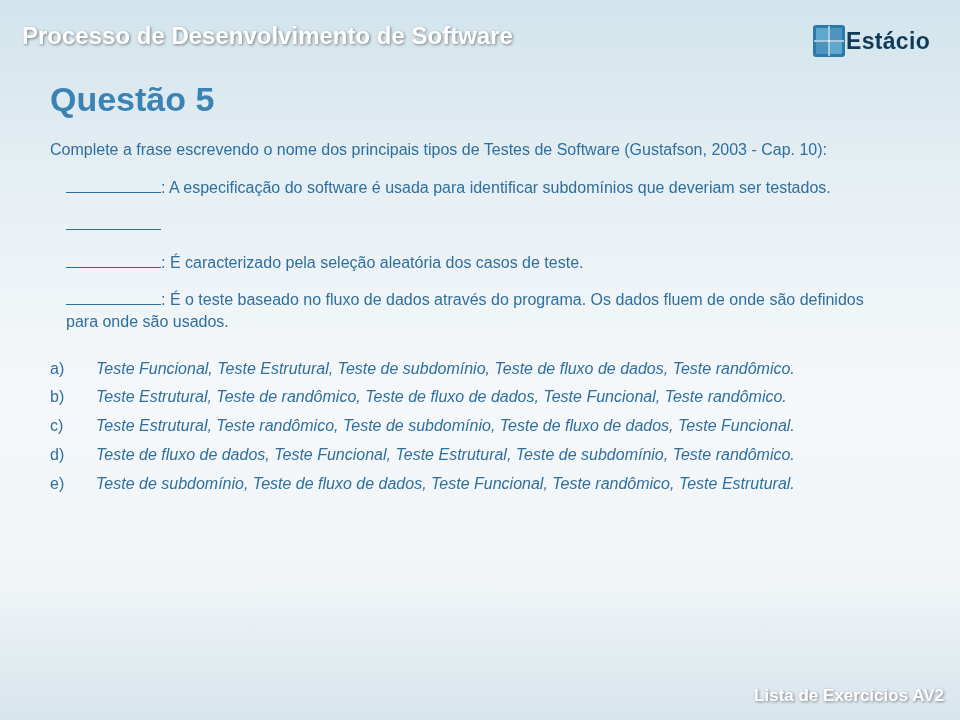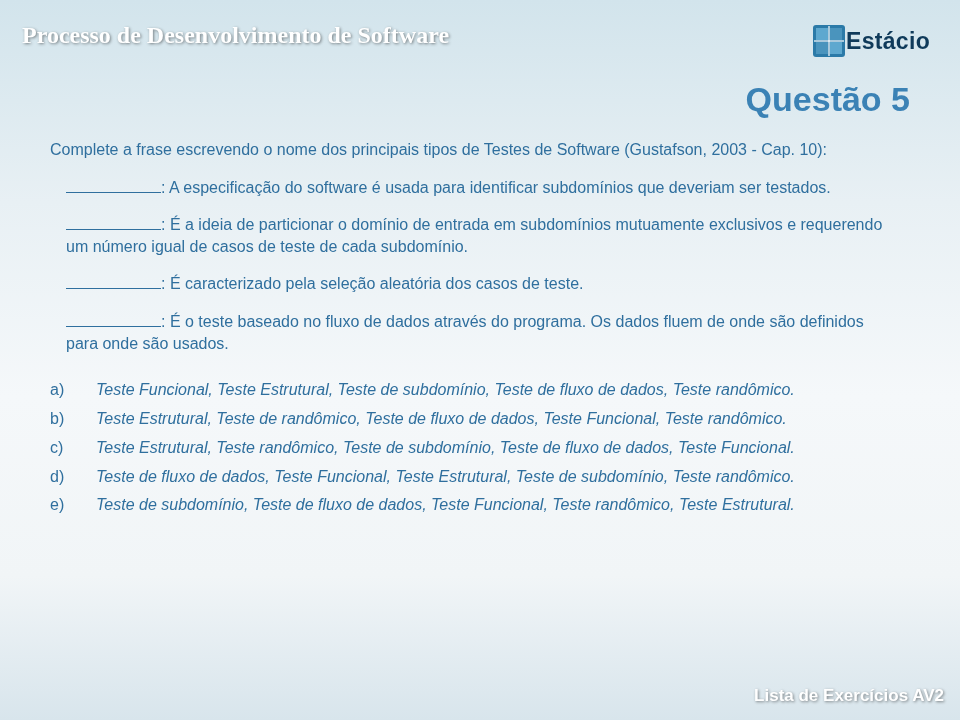--- a/index.html
+++ b/index.html
@@ -15,21 +15,20 @@
     display: flex;
     justify-content: space-between;
     align-items: flex-start;
     padding: 22px 30px 0 22px;
   }
   .header-title {
     color: #ffffff;
     font-size: 24px;
     font-weight: bold;
     text-shadow: 1px 1px 3px rgba(0,0,0,0.45);
-    font-family: Liberation Serif, serif;
   }
   .logo {
     display: flex;
     align-items: center;
     margin-top: 2px;
   }
   .logo-icon {
     width: 34px;
     height: 34px;
     position: relative;
@@ -42,21 +41,20 @@
     letter-spacing: 0.3px;
   }
   .content {
     padding: 22px 50px 0 50px;
   }
   .question-title {
     color: #3b82b5;
     font-size: 34px;
     font-weight: bold;
     margin-bottom: 20px;
-    text-align: right;
   }
   .intro {
     color: #2f6f9e;
     font-size: 16px;
     line-height: 1.35;
     margin-bottom: 16px;
   }
   .fill-block {
     color: #2f6f9e;
     font-size: 16px;
@@ -120,21 +118,21 @@
   </div>
 </div>
 
 <div class="content">
   <div class="question-title">Questão 5</div>
 
   <p class="intro">Complete a frase escrevendo o nome dos principais tipos de Testes de Software (Gustafson, 2003 - Cap. 10):</p>
 
   <div class="fill-block">
     <p class="fill-line"><span class="blank"></span><span>: A especificação do software é usada para identificar subdomínios que deveriam ser testados.</span></p>
-    <p class="fill-line"><span class="blank"></span><span>: É a ideia de particionar o domínio de entrada em subdomínios mutuamente exclusivos e requerendo um número igual de casos de teste de cada subdomínio.</span></p>
+    <p class="fill-line"><span class="blank"></span></p>
     <p class="fill-line"><span class="blank"></span><span>: É caracterizado pela seleção aleatória dos casos de teste.</span></p>
     <p class="fill-line"><span class="blank"></span><span>: É o teste baseado no fluxo de dados através do programa. Os dados fluem de onde são definidos para onde são usados.</span></p>
   </div>
 
   <div class="options">
     <div class="option">
       <span class="opt-label">a)</span>
       <span class="opt-text">Teste Funcional, Teste Estrutural, Teste de subdomínio, Teste de fluxo de dados, Teste randômico.</span>
     </div>
     <div class="option">

